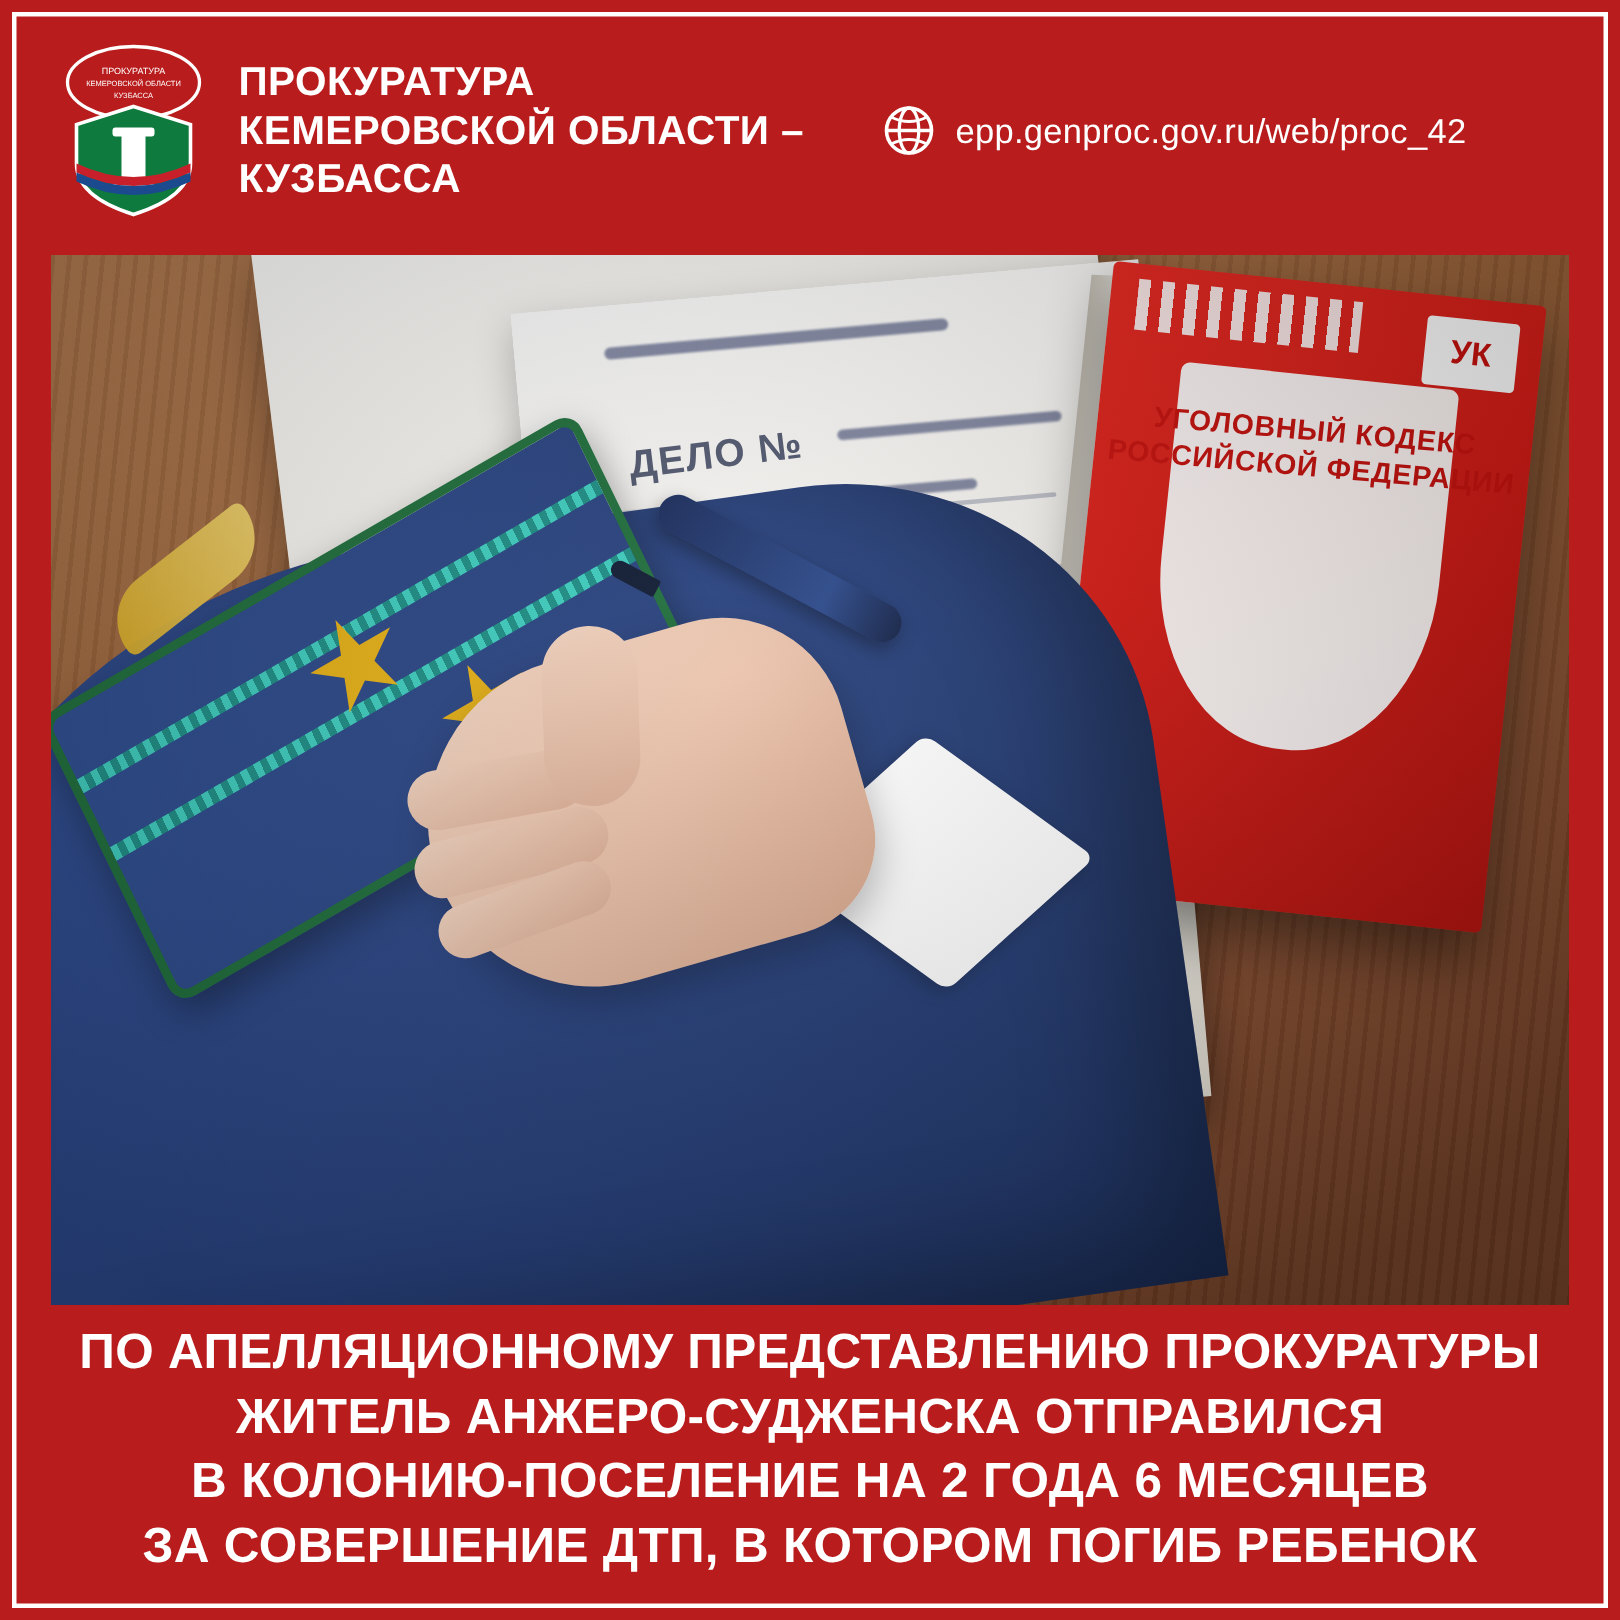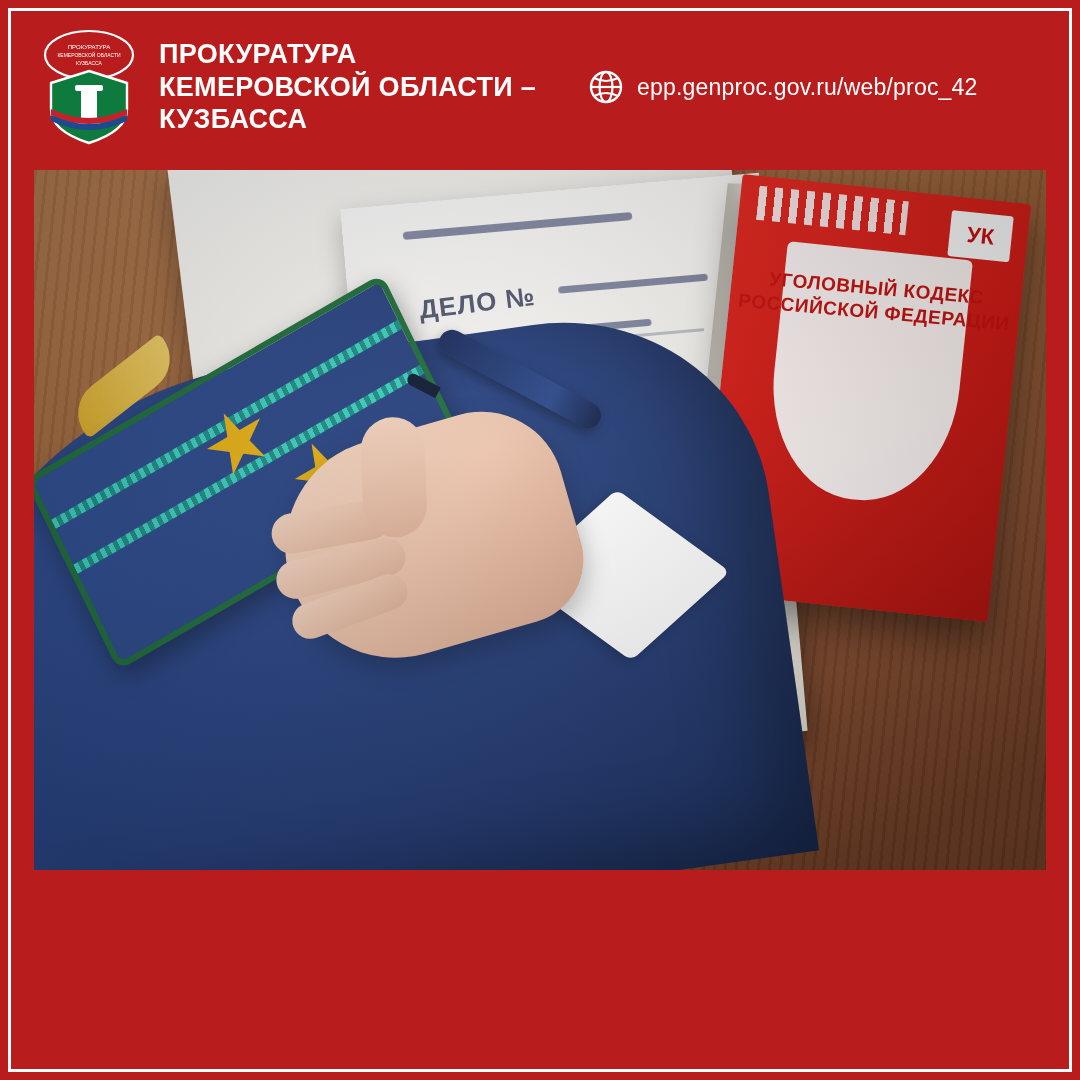--- a/index.html
+++ b/index.html
@@ -437,13 +437,17 @@
         <div class="finger" style="left:-10px; top:136px; width:120px; height:36px; transform: rotate(-4deg);"></div>
         <div class="finger" style="left:96px; top:-18px; width:64px; height:120px; transform: rotate(14deg);"></div>
       </div>
       <div class="pen-tip"></div>
       <div class="pen"></div>
 
       <div class="photo-shade"></div>
     </div>
   </div>
 
+  <div class="caption">ПО АПЕЛЛЯЦИОННОМУ ПРЕДСТАВЛЕНИЮ ПРОКУРАТУРЫ
+ЖИТЕЛЬ АНЖЕРО-СУДЖЕНСКА ОТПРАВИЛСЯ
+В КОЛОНИЮ-ПОСЕЛЕНИЕ НА 2 ГОДА 6 МЕСЯЦЕВ
+ЗА СОВЕРШЕНИЕ ДТП, В КОТОРОМ ПОГИБ РЕБЕНОК</div>
 </div>
 
 </body></html>

